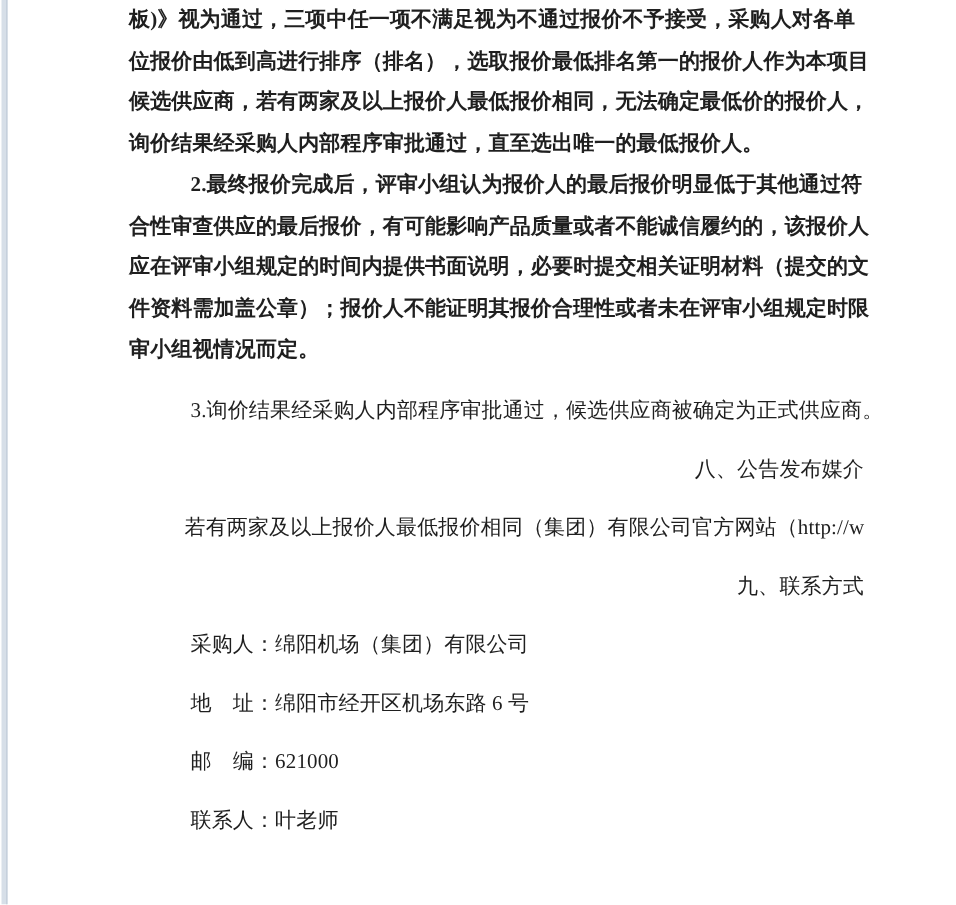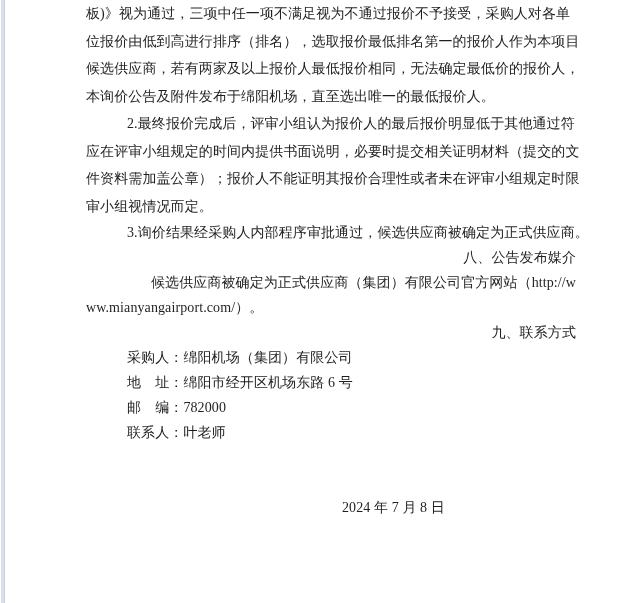--- a/index.html
+++ b/index.html
@@ -38,24 +38,26 @@
     font-size:14px;
     letter-spacing:0.1px;
   }
   .line{
     white-space:nowrap;
     overflow:visible;
   }
   .sec-a .line{
     height:27.5px;
     line-height:27.5px;
+    font-weight:bold;
   }
   .sec-b .line{
     height:25px;
     line-height:25px;
+    margin-top:14px;
   }
   .indent-num{ padding-left:41px; }
   .indent{ padding-left:37px;text-align:right; }
   .blank-line{ height:25px; }
   .date-line{
     height:25px;
     line-height:25px;
     padding-left:256px;
     white-space:nowrap;
   }
@@ -64,36 +66,36 @@
 <body>
 
 <div class="window-left-edge"></div>
 
 <div class="doc-content">
 
   <div class="sec-a">
     <div class="line">板)》视为通过，三项中任一项不满足视为不通过报价不予接受，采购人对各单</div>
     <div class="line">位报价由低到高进行排序（排名），选取报价最低排名第一的报价人作为本项目</div>
     <div class="line">候选供应商，若有两家及以上报价人最低报价相同，无法确定最低价的报价人，</div>
-    <div class="line">本询价公告及附件发布于绵阳机场，直至选出唯一的最低报价人。</div>
+    <div class="line">询价结果经采购人内部程序审批通过，直至选出唯一的最低报价人。</div>
     <div class="line indent-num">2.最终报价完成后，评审小组认为报价人的最后报价明显低于其他通过符</div>
+    <div class="line">合性审查供应的最后报价，有可能影响产品质量或者不能诚信履约的，该报价人</div>
     <div class="line">应在评审小组规定的时间内提供书面说明，必要时提交相关证明材料（提交的文</div>
     <div class="line">件资料需加盖公章）；报价人不能证明其报价合理性或者未在评审小组规定时限</div>
     <div class="line">审小组视情况而定。</div>
   </div>
 
   <div class="sec-b">
     <div class="line indent-num">3.询价结果经采购人内部程序审批通过，候选供应商被确定为正式供应商。</div>
     <div class="line indent">八、公告发布媒介</div>
-    <div class="line indent">候选供应商被确定为正式供应商（集团）有限公司官方网站（http://w</div>
-    <div class="line">ww.mianyangairport.com/）。</div>
+    <div class="line indent">若有两家及以上报价人最低报价相同（集团）有限公司官方网站（http://w</div>
     <div class="line indent">九、联系方式</div>
     <div class="line indent-num">采购人：绵阳机场（集团）有限公司</div>
     <div class="line indent-num">地　址：绵阳市经开区机场东路 6 号</div>
-    <div class="line indent-num">邮　编：782000</div>
+    <div class="line indent-num">邮　编：621000</div>
     <div class="line indent-num">联系人：叶老师</div>
   </div>
 
   <div class="blank-line"></div>
   <div class="blank-line"></div>
 
   <div class="date-line">2024 年 7 月 8 日</div>
 
 </div>
 

